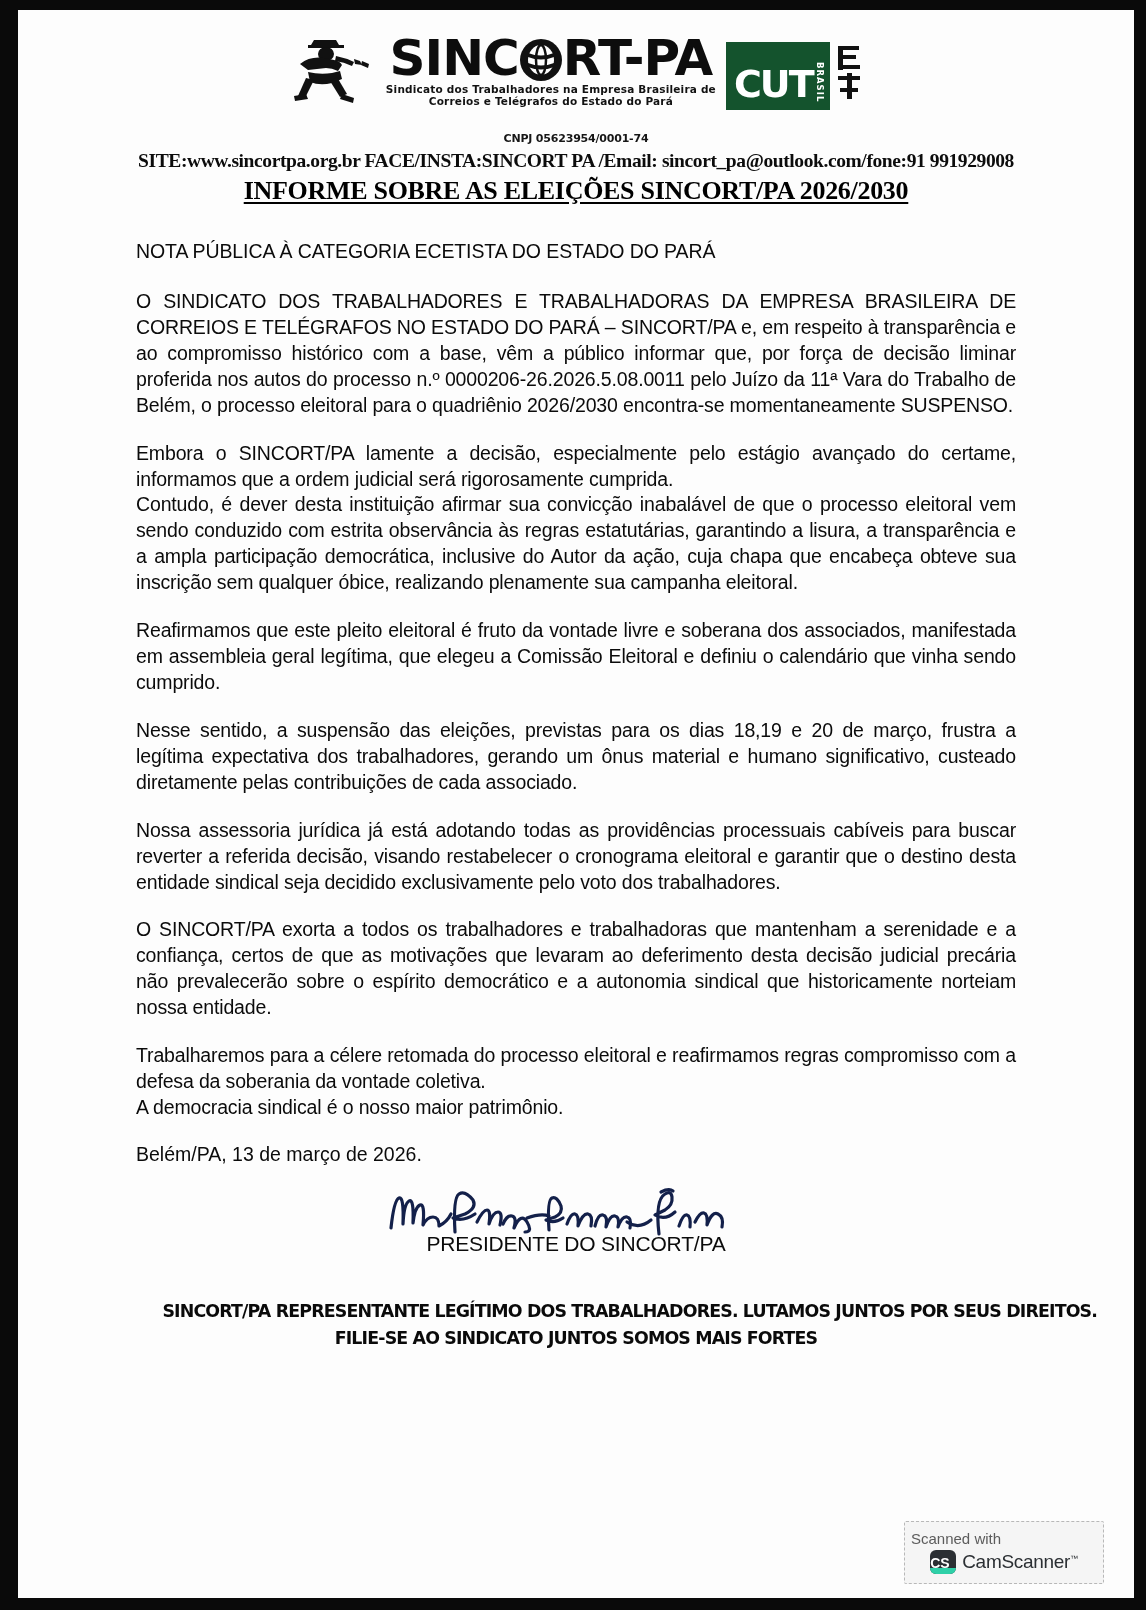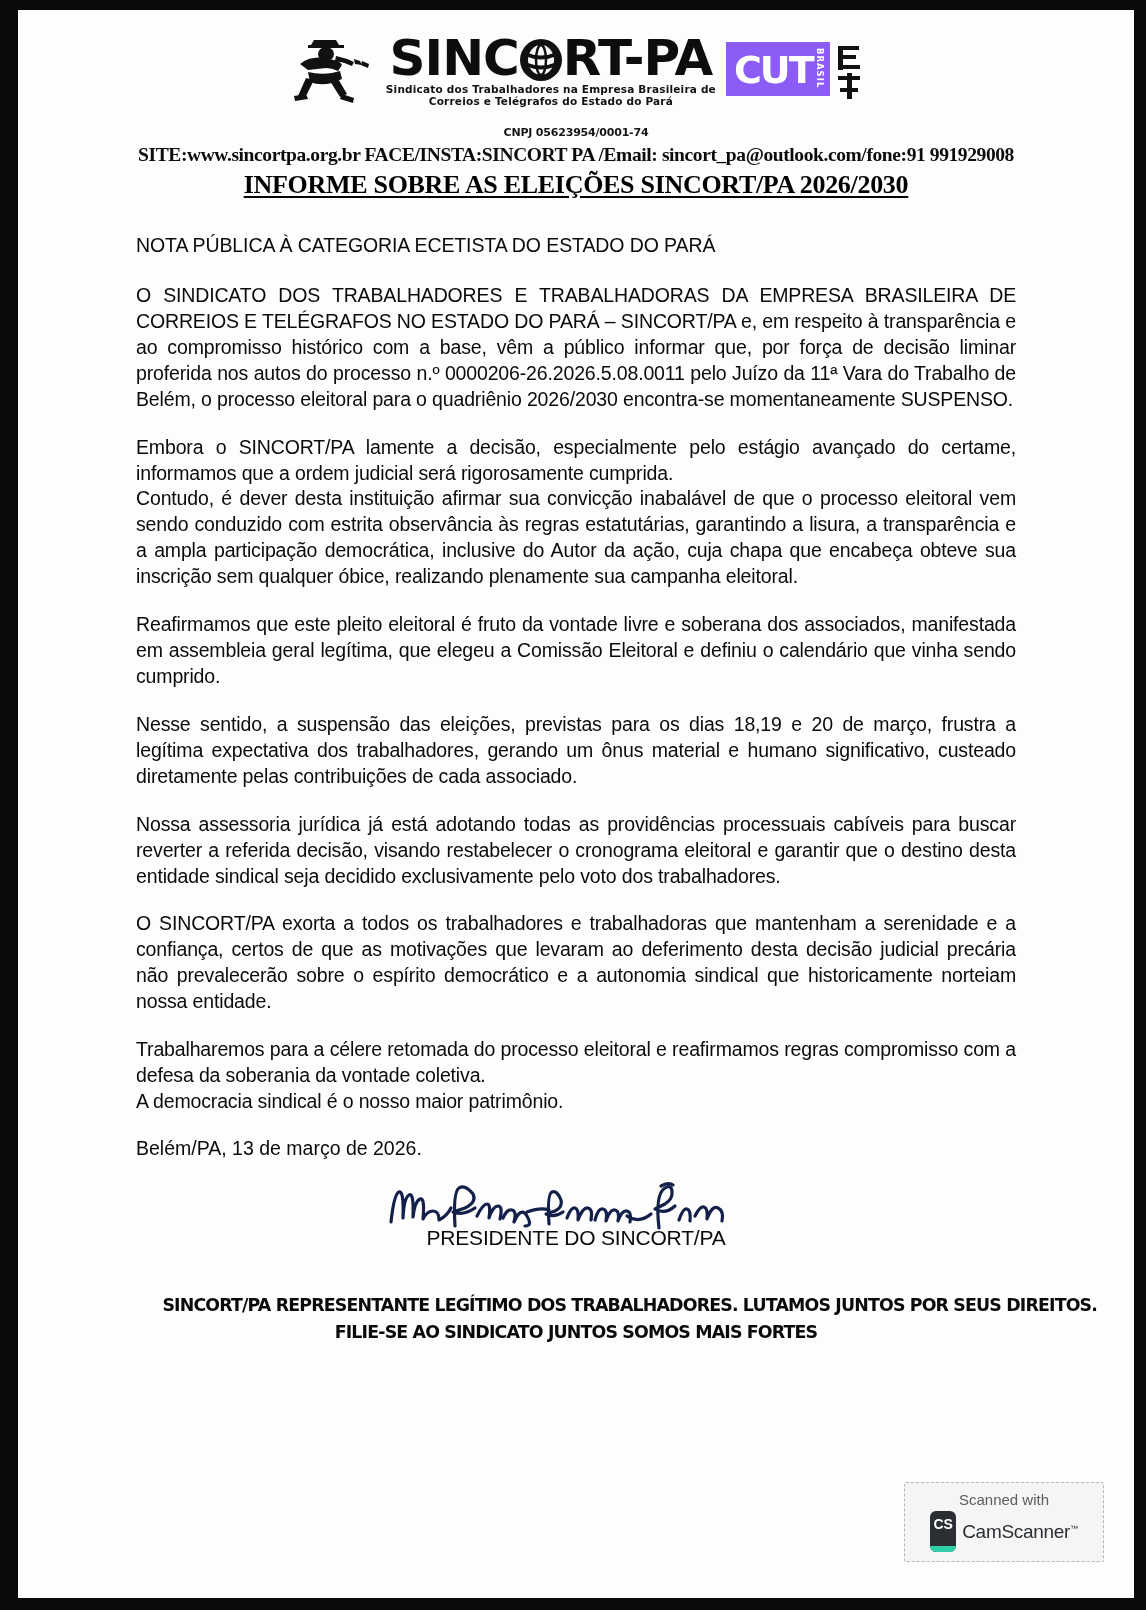--- a/index.html
+++ b/index.html
@@ -86,27 +86,27 @@
 
   .cut-logo {
     flex: 0 0 auto;
     display: flex;
     align-items: flex-start;
     gap: 4px;
     padding-top: 10px;
   }
   .cut-box {
     position: relative;
-    background: #8b5cf6;
+    background: #14532d;
     color: #fff;
     font-family: "DejaVu Sans", sans-serif;
     font-weight: bold;
     font-size: 38px;
     line-height: 1;
-    padding: 6px 6px 7px 8px;
+    padding: 20px 6px 7px 8px;
     letter-spacing: -2px;
     display: flex;
     align-items: flex-end;
   }
   .cut-box .brasil {
     writing-mode: vertical-rl;
     font-size: 8.5px;
     letter-spacing: 1px;
     line-height: 1;
     margin-left: 3px;
@@ -115,21 +115,21 @@
   }
   .fetec-mark { width: 34px; height: 62px; }
   .fetec-mark svg { width: 100%; height: 100%; display: block; }
 
   .cnpj {
     text-align: center;
     font-family: "DejaVu Sans", sans-serif;
     font-size: 11px;
     font-weight: 600;
     color: #161616;
-    margin-top: 12px;
+    margin-top: 18px;
     letter-spacing: -0.2px;
   }
 
   .contact-line {
     text-align: center;
     font-family: "Liberation Serif", serif;
     font-size: 19.5px;
     font-weight: bold;
     color: #0c0c0c;
     margin-top: 5px;
@@ -255,45 +255,44 @@
     transform: scaleX(0.94);
     transform-origin: center;
     margin-top: 6px;
     white-space: nowrap;
   }
 
   
   .camscanner {
     position: absolute;
     right: 30px;
-    bottom: 36px;
+    bottom: 14px;
     width: 200px;
     border: 1px dashed #b8b8b8;
     background: #f5f5f5;
     border-radius: 2px;
     padding: 8px 6px 9px 6px;
-    text-align: center;
     margin-left: 36px;
   }
   .cs-top {
     font-family: "Liberation Sans", sans-serif;
     font-size: 15px;
     color: #5c5c5c;
     margin-bottom: 3px;
   }
   .cs-bottom {
     display: flex;
     align-items: center;
     justify-content: center;
     gap: 6px;
   }
   .cs-badge {
     position: relative;
     width: 26px;
-    height: 41px;
+    height: 24px;
     border-radius: 6px;
     background: #2b2f33;
     color: #fff;
     font-family: "Liberation Sans", sans-serif;
     font-weight: bold;
     font-size: 14px;
     line-height: 26px;
     overflow: hidden;
   }
   .cs-badge .teal-strip {

